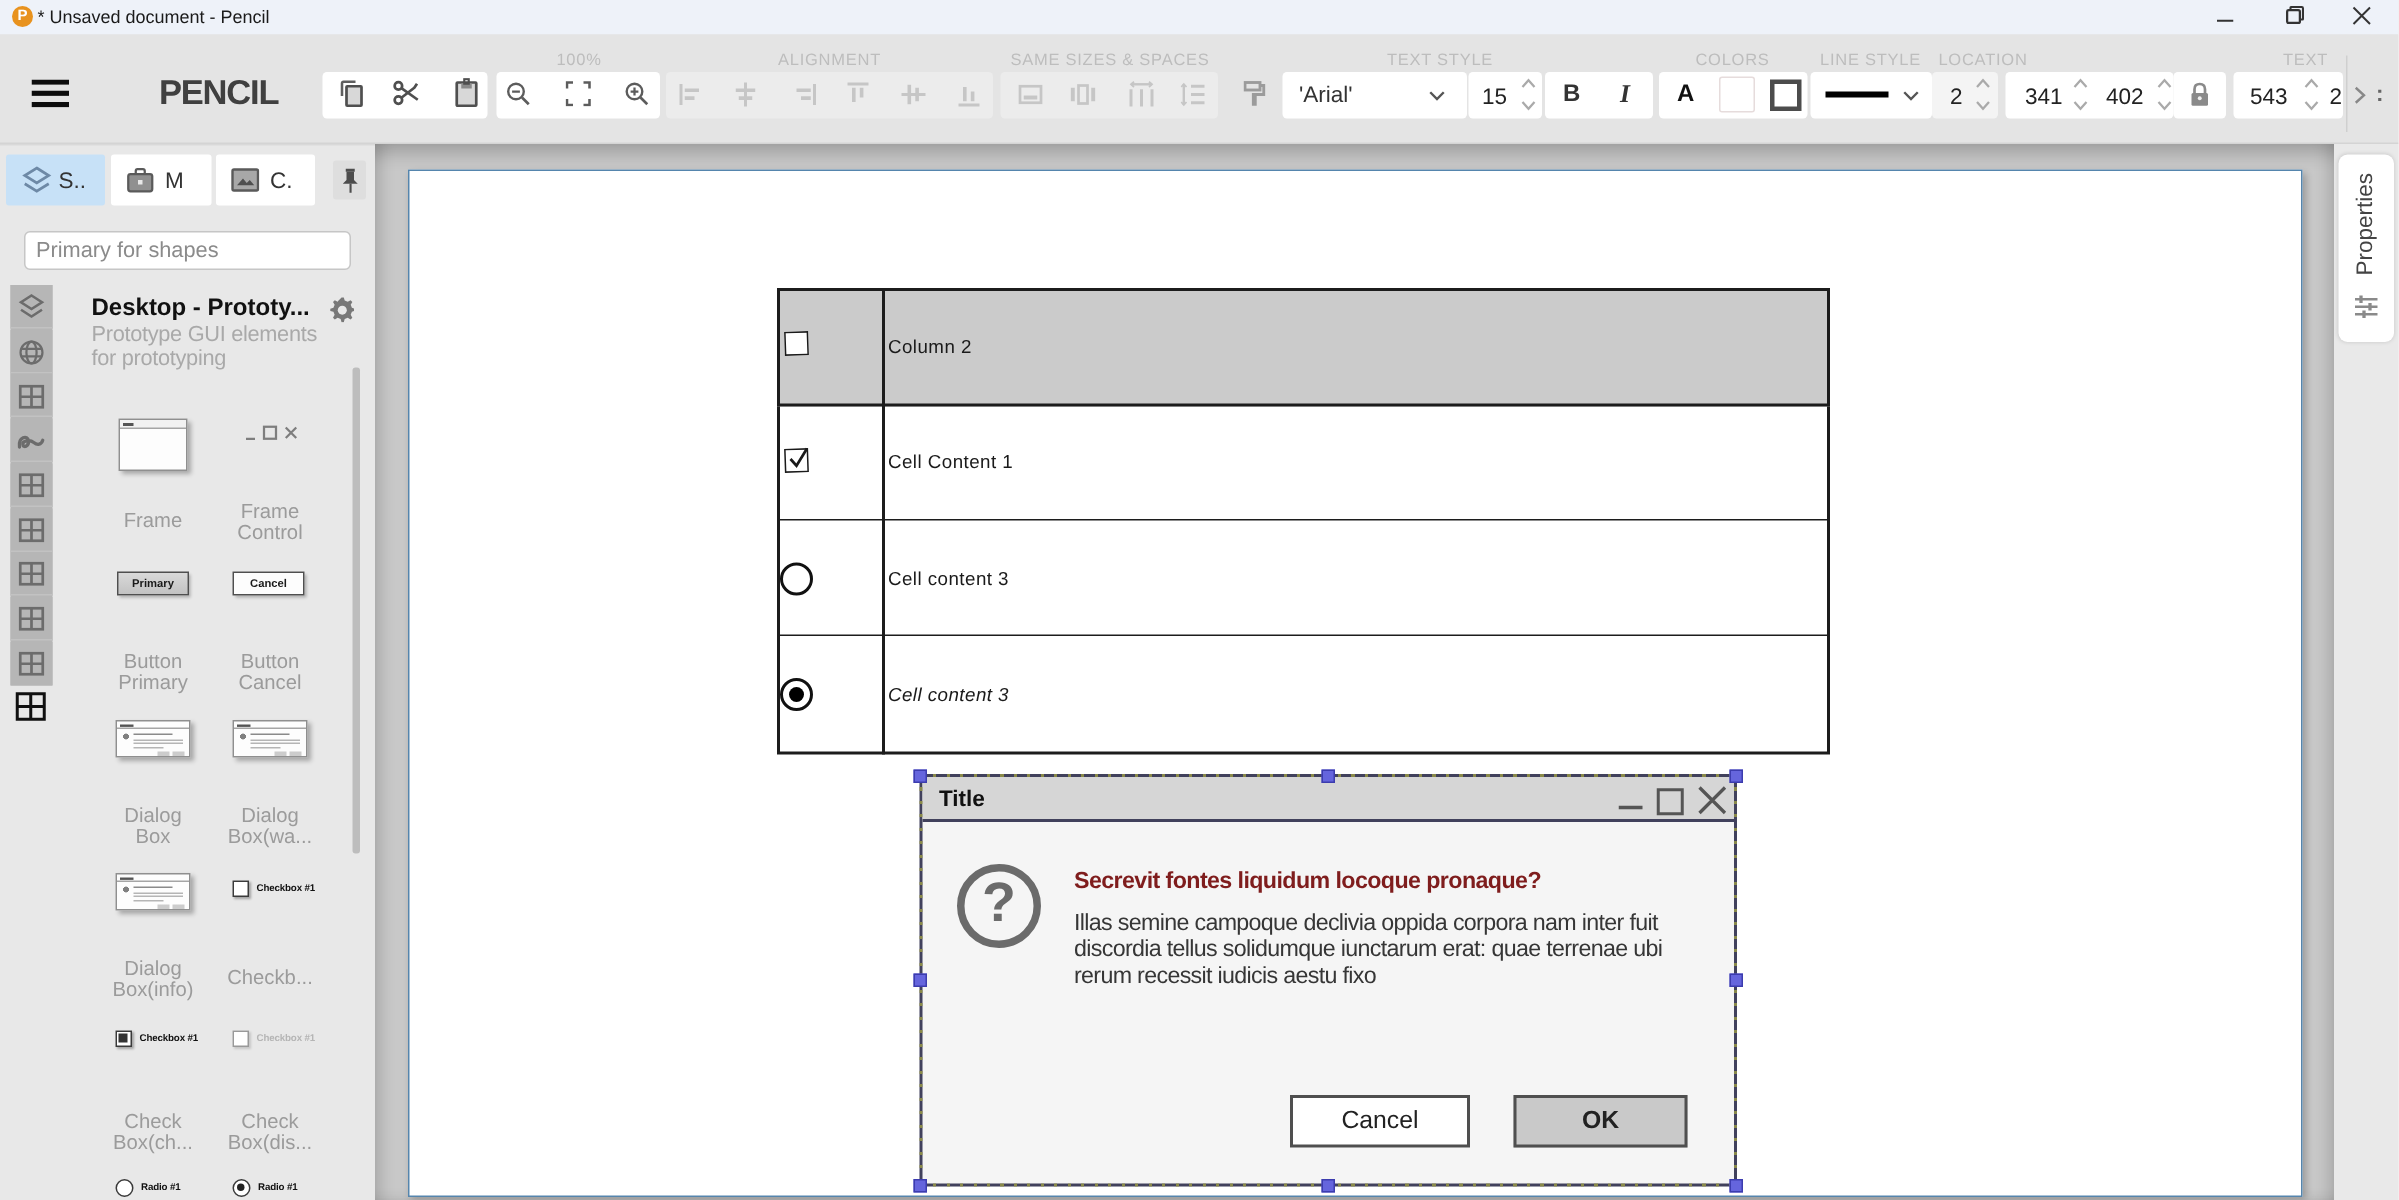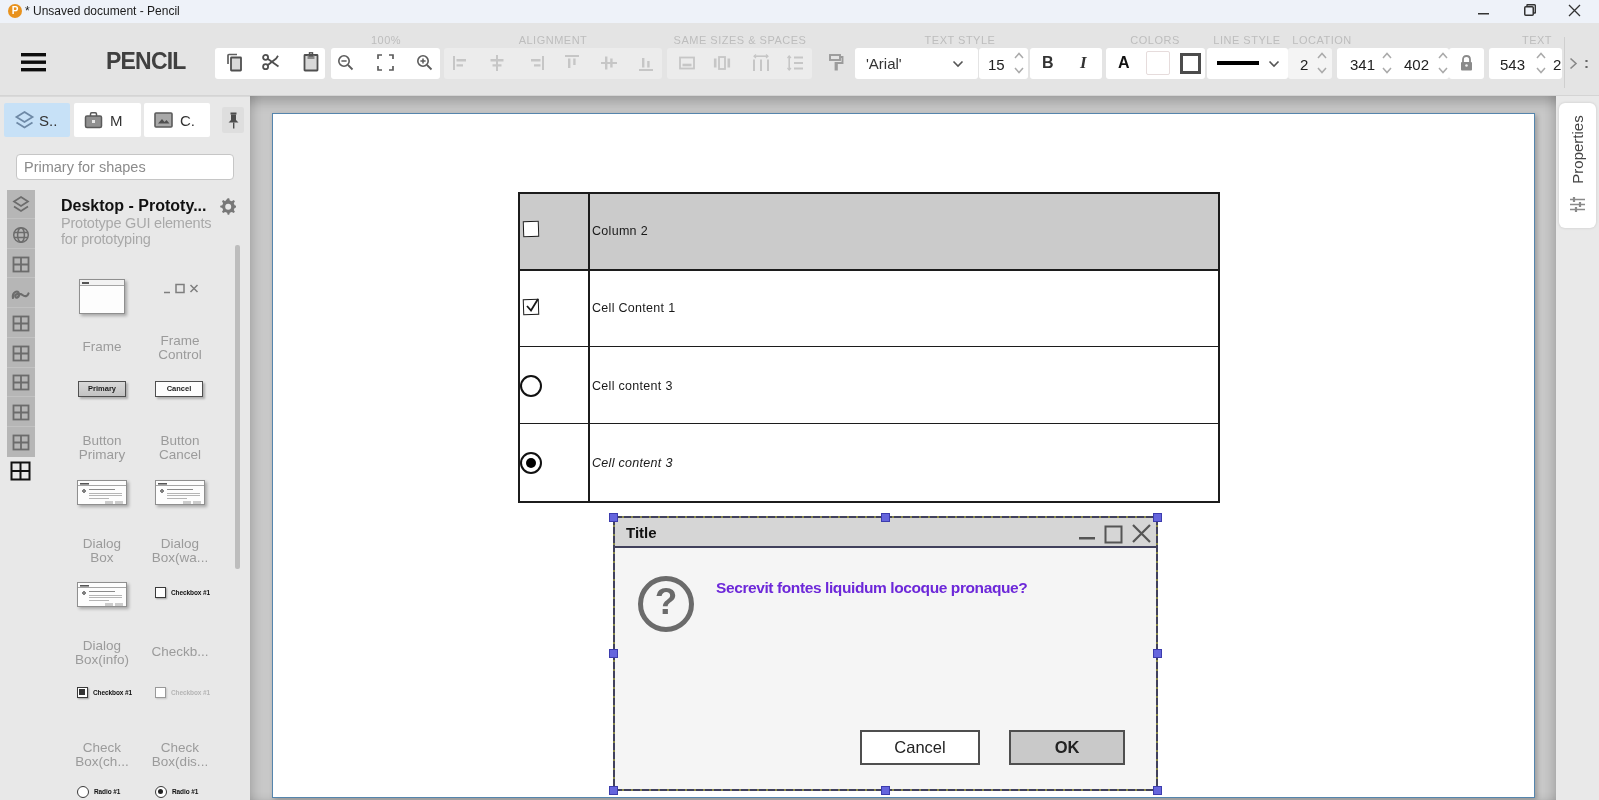--- a/index.html
+++ b/index.html
@@ -34,21 +34,21 @@
   #proptab { position:absolute; left:1559px; top:103px; width:37px; height:125px; background:#fff; border-radius:6px; box-shadow:0 0 3px rgba(0,0,0,.15); }
   #proptext { position:absolute; left:-32px; top:38px; width:100px; transform:rotate(-90deg); font-size:15px; color:#444; text-align:center; }
 
   #mtable { position:absolute; left:518px; top:192px; width:702px; height:311px; border:2px solid #1c1c1c; background:#fff; }
   #mthead { position:absolute; left:518px; top:192px; width:702px; height:79px; background:#cbcbcb; border:2px solid #1c1c1c; }
   .mline { position:absolute; background:#1c1c1c; }
   .mtxt { position:absolute; left:592px; font-size:12.5px; color:#1a1a1a; letter-spacing:.3px; }
 
   #dlg { position:absolute; left:613px; top:516px; width:545px; height:275px; border:2px solid #41415c; background:#f5f5f5; }
   #dlgtitle { position:absolute; left:0; top:0; width:100%; height:30px; background:#d6d6d6; border-bottom:2px solid #41415c; }
-  #dlghead { position:absolute; left:101px; top:61px; font-size:15.5px; font-weight:bold; color:#6d28d9; letter-spacing:-0.4px; }
+  #dlghead { position:absolute; left:101px; top:61px; font-size:15.5px; font-weight:bold; color:#7f1d1d; letter-spacing:-0.4px; }
   #dlgbody { position:absolute; left:101px; top:89px; font-size:15.5px; color:#363636; line-height:17.3px; letter-spacing:-0.45px; }
   .dbtn { position:absolute; top:212px; height:35px; border:2px solid #4f4f4f; font-size:16.5px; color:#222; text-align:center; line-height:31px; }
   .handle { position:absolute; width:9px; height:9px; background:#6565dd; border:1px solid #3c3cae; }
   .mini-label { position:absolute; font-size:6.5px; font-weight:bold; color:#111; white-space:nowrap; letter-spacing:-0.1px; }
   .mini-dlg { width:50px; height:25px; border:1px solid #8f8f8f; box-shadow:2px 2px 3px rgba(0,0,0,.28);
     background:
       linear-gradient(#555,#555) 2px 1.5px no-repeat,
       linear-gradient(#a5a5a5,#a5a5a5) 0 4px no-repeat,
       radial-gradient(circle, #808080 44%, rgba(0,0,0,0) 50%) 2.5px 7px no-repeat,
       linear-gradient(#8a8a8a,#8a8a8a) 11px 8px no-repeat,
@@ -474,20 +474,21 @@
       <rect x="1.5" y="1.5" width="16" height="16" fill="none" stroke="#555" stroke-width="2"></rect>
     </svg>
     <svg class="abs" style="left:516px;top:5px;" width="21" height="21">
       <path d="M2 2 L19 19 M19 2 L2 19" stroke="#555" stroke-width="2.2" fill="none"></path>
     </svg>
     <svg class="abs" style="left:22px;top:57px;" width="58" height="58">
       <circle cx="29" cy="29" r="25.5" fill="none" stroke="#6b6b6b" stroke-width="5"></circle>
       <text x="29" y="39" font-size="37" font-weight="bold" fill="#6b6b6b" text-anchor="middle" font-family="Liberation Sans">?</text>
     </svg>
     <div id="dlghead">Secrevit fontes liquidum locoque pronaque?</div>
+    <div id="dlgbody">Illas semine campoque declivia oppida corpora nam inter fuit<br>discordia tellus solidumque iunctarum erat: quae terrenae ubi<br>rerum recessit iudicis aestu fixo</div>
     <div class="dbtn" style="left:245px;width:120px;background:#fff;">Cancel</div>
     <div class="dbtn" style="left:394px;width:116px;background:#c9c9c9;font-weight:bold;">OK</div>
   </div>
   <div class="abs" style="left:613px;top:516px;width:545px;height:2px;background:repeating-linear-gradient(90deg, rgba(150,150,70,.85) 0 2px, rgba(0,0,0,0) 2px 9px);"></div>
   <div class="abs" style="left:613px;top:789px;width:545px;height:2px;background:repeating-linear-gradient(90deg, rgba(150,150,70,.85) 0 2px, rgba(0,0,0,0) 2px 9px);"></div>
   <div class="abs" style="left:613px;top:516px;width:2px;height:275px;background:repeating-linear-gradient(180deg, rgba(150,150,70,.85) 0 2px, rgba(0,0,0,0) 2px 9px);"></div>
   <div class="abs" style="left:1156px;top:516px;width:2px;height:275px;background:repeating-linear-gradient(180deg, rgba(150,150,70,.85) 0 2px, rgba(0,0,0,0) 2px 9px);"></div>
   <div class="handle" style="left:609px;top:512.5px;"></div>
   <div class="handle" style="left:881px;top:512.5px;"></div>
   <div class="handle" style="left:1152.5px;top:512.5px;"></div>

